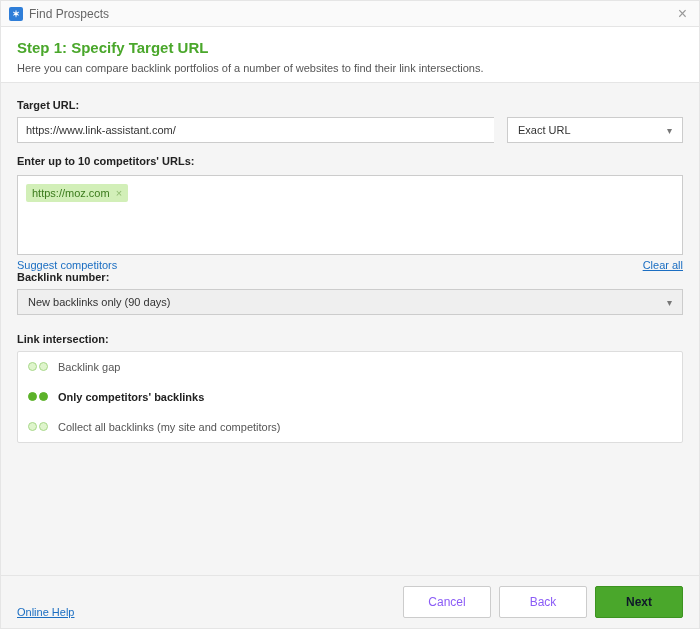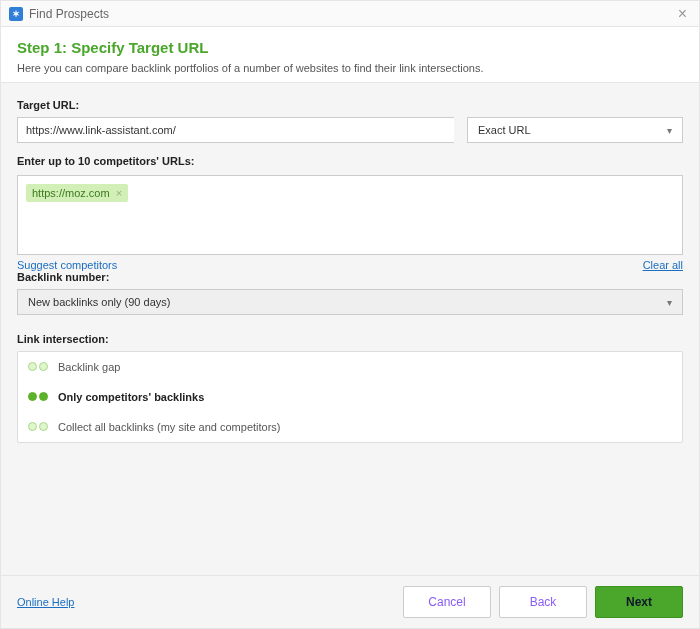--- a/index.html
+++ b/index.html
@@ -62,21 +62,21 @@
   .url-input {
     flex:1;
     padding: 6px 8px;
     border: 1px solid #ccc;
     border-right:none;
     font-size:11px;
     background:#fff;
     color:#333;
   }
   .select {
-    width: 216px;
+    width: 176px;
     display:flex;
     align-items:center;
     justify-content:space-between;
     padding: 6px 10px;
     border:1px solid #ccc;
     font-size:11px;
     background:#fff;
     cursor:pointer;
   }
   .chev { color:#777; font-size:10px; }
@@ -140,21 +140,21 @@
   .circle.l { left:0; background:#dff5cc; }
   .circle.r { right:0; background:#dff5cc; }
   .opt.selected .circle.l,
   .opt.selected .circle.r { background:#5cb22a; border-color:#5cb22a; }
   .opt.dim .circle { border-color:#a9d88b; }
   .footer {
     border-top:1px solid #e5e5e5;
     background:#f5f5f5;
     padding:10px 16px;
     display:flex;
-    align-items:center;
+    align-items:flex-end;
   }
   .footer .help { color:#1b6ec2; text-decoration:underline; font-size:11px; cursor:pointer; }
   .footer .spacer { flex:1; }
   .btn {
     min-width:88px;
     padding:8px 14px;
     font-size:12px;
     border:1px solid #ccc;
     background:#fff;
     color:#8b5cf6;

